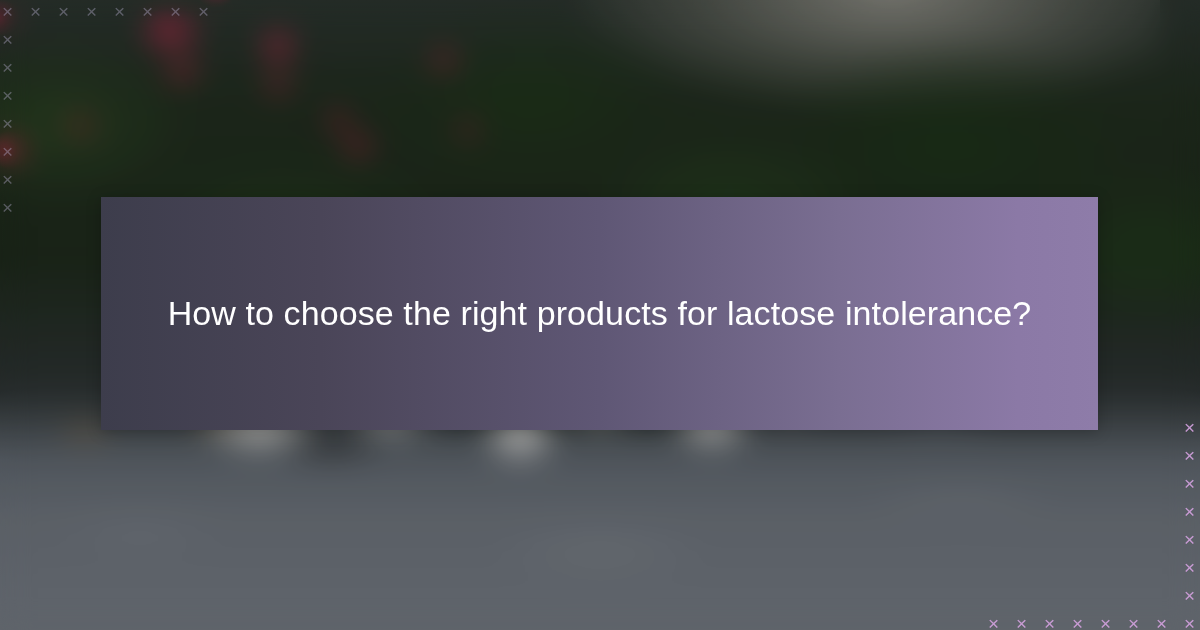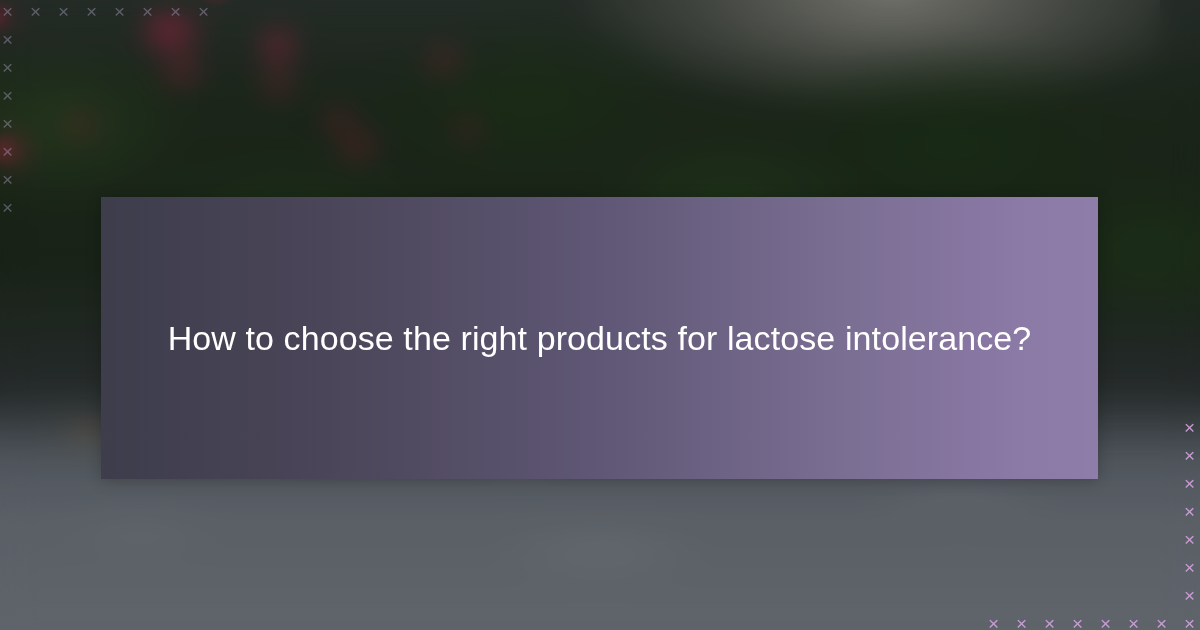--- a/index.html
+++ b/index.html
@@ -138,21 +138,21 @@
   }
   .x-dark span  { color: rgba(176,170,200,0.42); }
   .x-light span { color: rgba(208,160,220,0.92); }
 
   
   .title-card {
     position: absolute;
     left: 101px;
     top: 197px;
     width: 997px;
-    height: 282px;
+    height: 233px;
     display: flex;
     align-items: center;
     justify-content: center;
     background: linear-gradient(to right,
         #3d3d4c 0%,
         #4a4558 22%,
         #5f5775 50%,
         #7a6e92 74%,
         #8b79a6 92%,
         #8e7ca9 100%);

